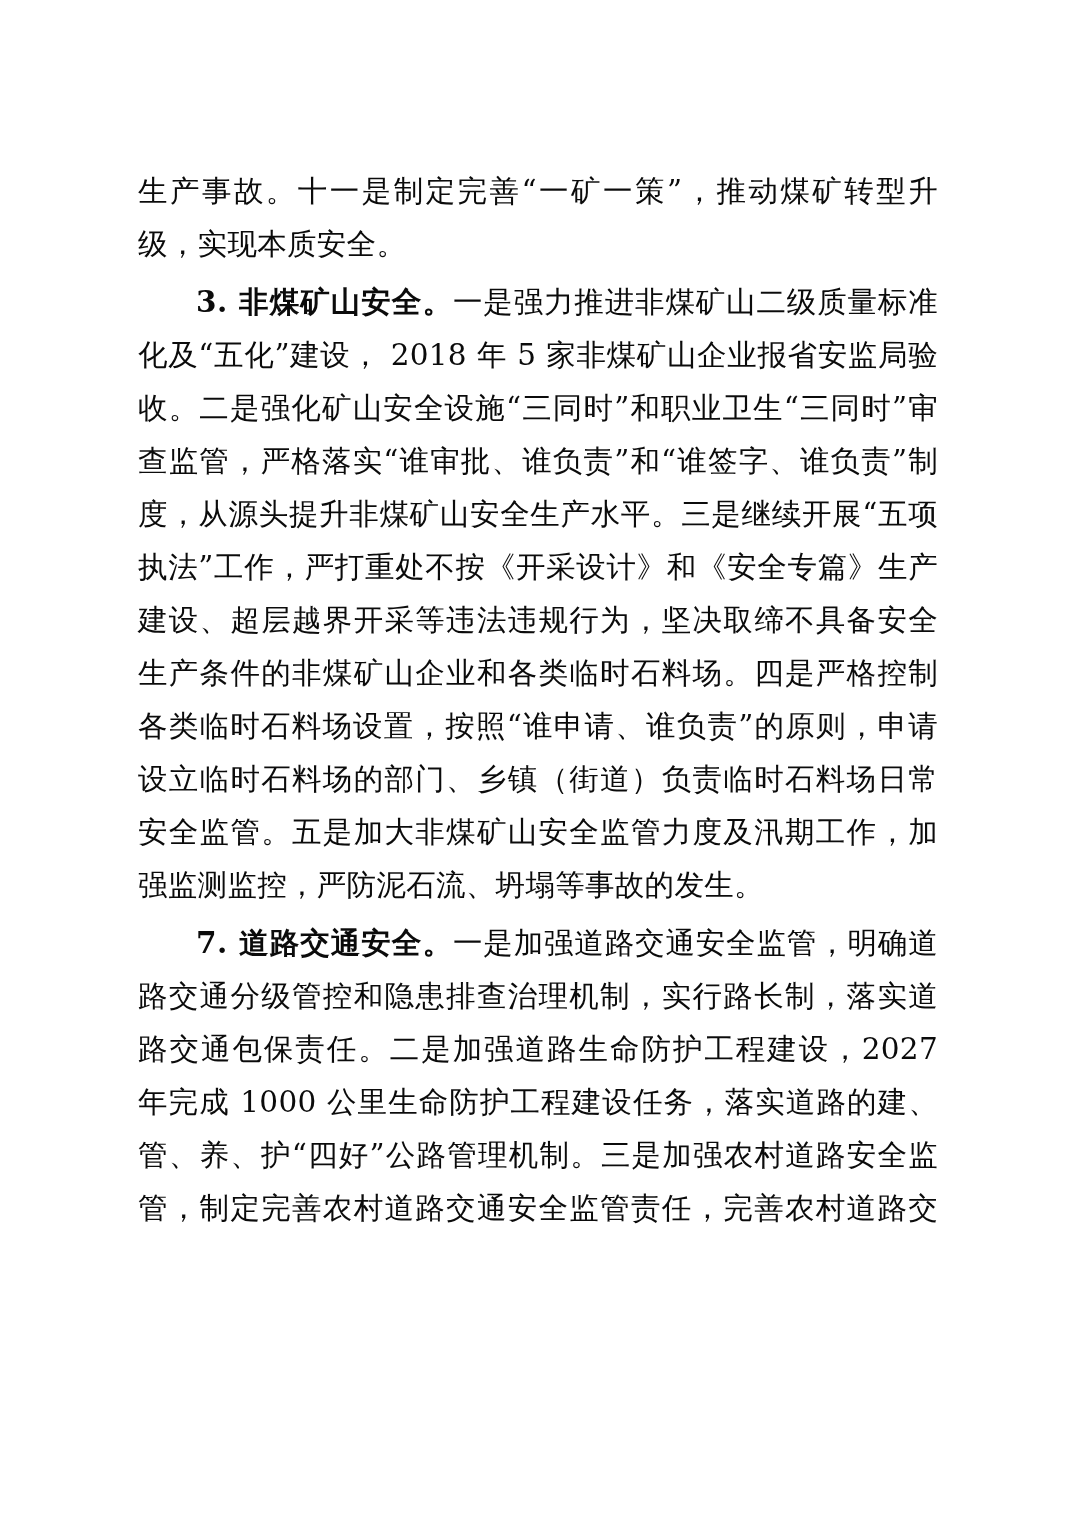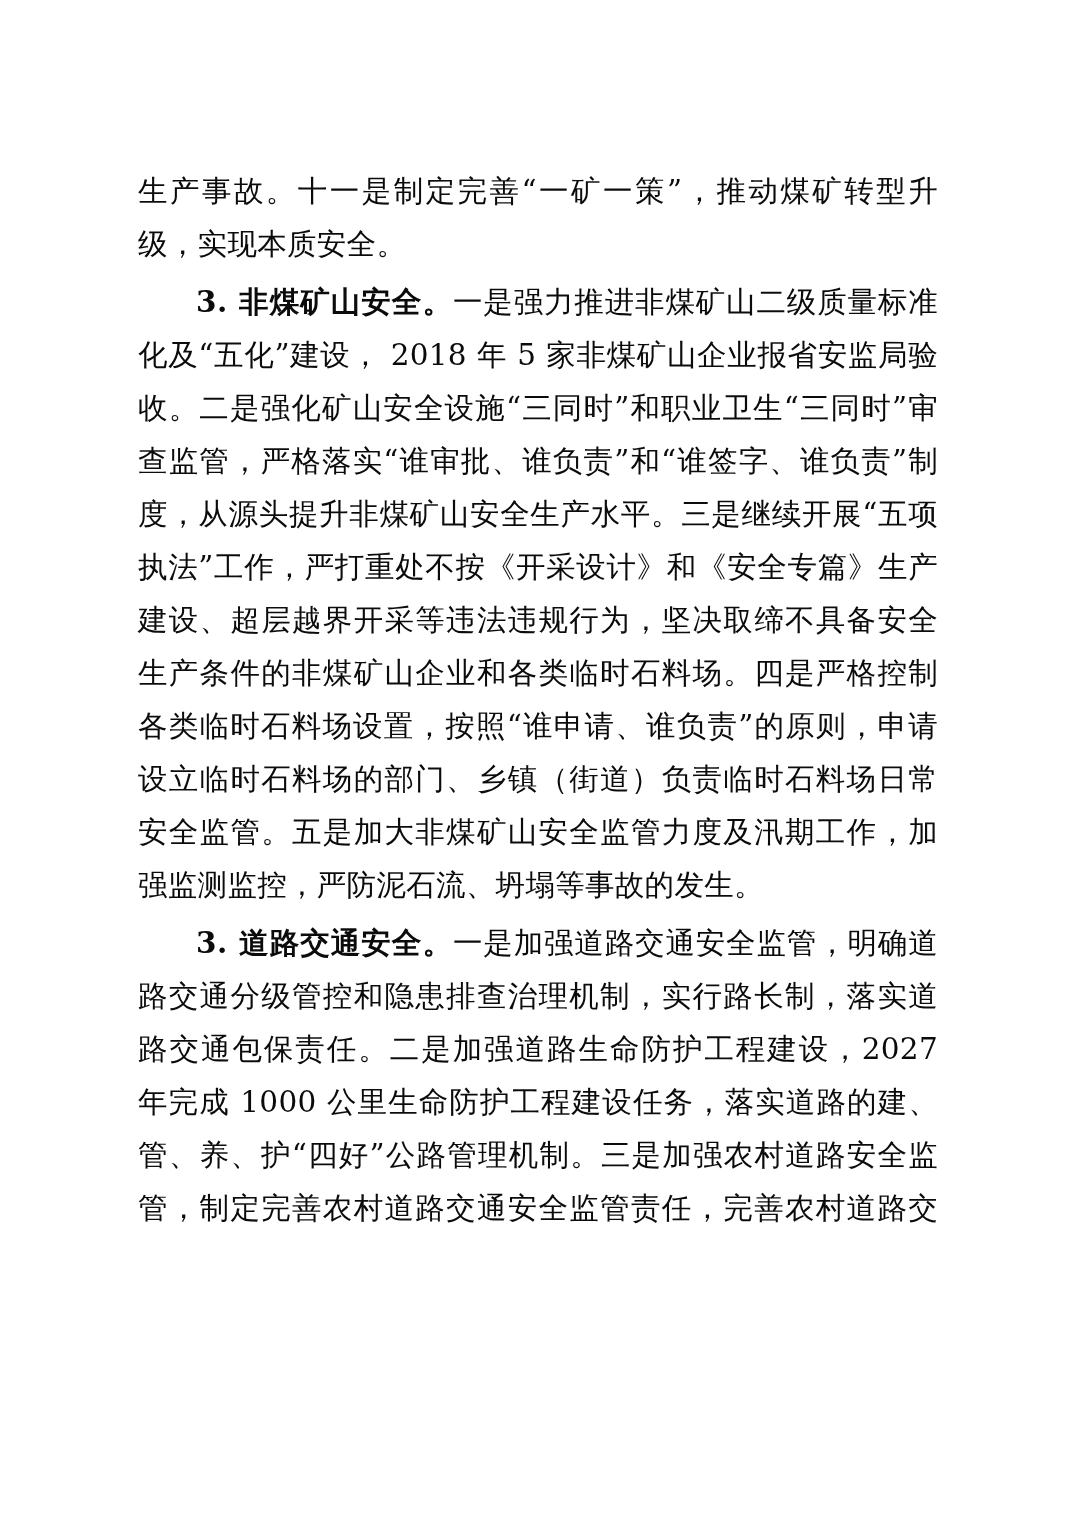--- a/index.html
+++ b/index.html
@@ -57,19 +57,19 @@
 
     <p class="para">
       <span>生产事故。十一是制定完善“一矿一策”，推动煤矿转型升级，实现本质安全。</span>
     </p>
 
     <p class="para indent">
       <span class="bold-head">3. 非煤矿山安全。</span><span>一是强力推进非煤矿山二级质量标准化及“五化”建设， 2018 年 5 家非煤矿山企业报省安监局验收。二是强化矿山安全设施“三同时”和职业卫生“三同时”审查监管，严格落实“谁审批、谁负责”和“谁签字、谁负责”制度，从源头提升非煤矿山安全生产水平。三是继续开展“五项执法”工作，严打重处不按《开采设计》和《安全专篇》生产建设、超层越界开采等违法违规行为，坚决取缔不具备安全生产条件的非煤矿山企业和各类临时石料场。四是严格控制各类临时石料场设置，按照“谁申请、谁负责”的原则，申请设立临时石料场的部门、乡镇（街道）负责临时石料场日常安全监管。五是加大非煤矿山安全监管力度及汛期工作，加强监测监控，严防泥石流、坍塌等事故的发生。</span>
     </p>
 
     <p class="para indent">
-      <span class="bold-head">3. 道路交通安全。</span><span>一是加强道路交通安全监管，明确道路交通分级管控和隐患排查治理机制，实行路长制，落实道路交通包保责任。二是加强道路生命防护工程建设，2027 年完成 1000 公里生命防护工程建设任务，落实道路的建、管、养、护“四好”公路管理机制。三是加强农村道路安全监管，制定完善农村道路交通安全监管责任，完善农村道路交通安全监管机构，制定“所队合一”联防、联勤、联动工作机制，研究配备交通协管员，落实“人、财、物”保障机制，加强农村道路交</span>
+      <span class="bold-head">7. 道路交通安全。</span><span>一是加强道路交通安全监管，明确道路交通分级管控和隐患排查治理机制，实行路长制，落实道路交通包保责任。二是加强道路生命防护工程建设，2027 年完成 1000 公里生命防护工程建设任务，落实道路的建、管、养、护“四好”公路管理机制。三是加强农村道路安全监管，制定完善农村道路交通安全监管责任，完善农村道路交通安全监管机构，制定“所队合一”联防、联勤、联动工作机制，研究配备交通协管员，落实“人、财、物”保障机制，加强农村道路交</span>
     </p>
 
   </div>
 
   <div class="pagenum">- 39 -</div>
 </div>
 
 </body></html>

